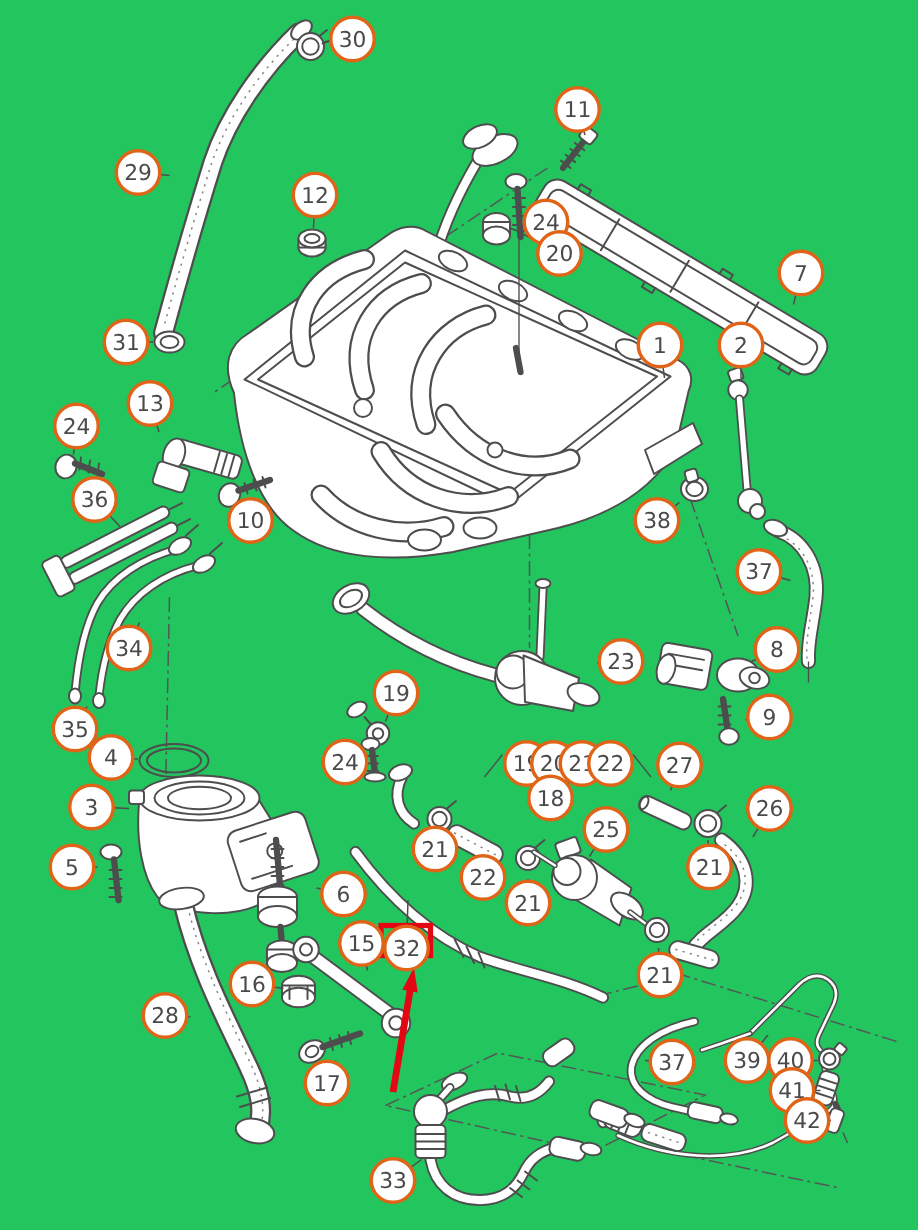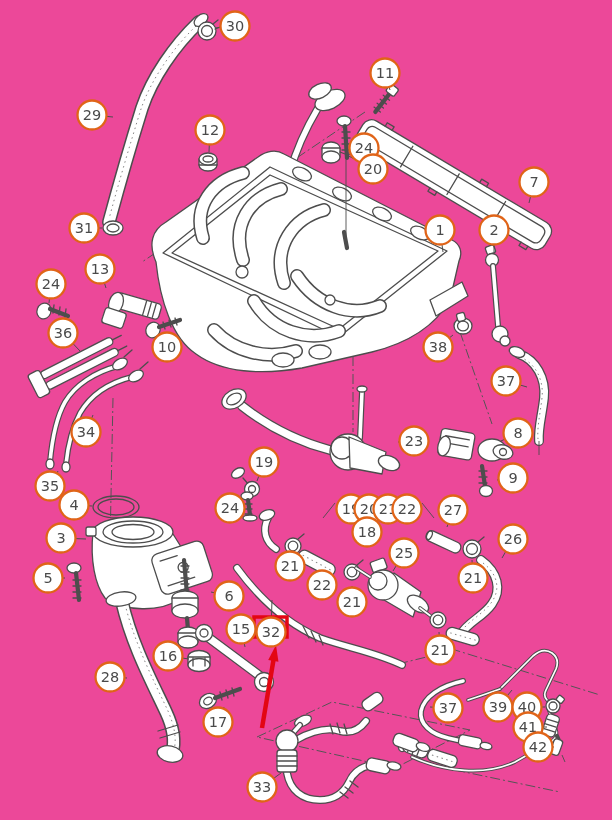--- a/index.html
+++ b/index.html
@@ -1,16 +1,16 @@
 <!DOCTYPE html>
 <html><head>
 <meta charset="utf-8">
 <style>
   html,body{margin:0;padding:0;background:#fff;}
-  .stage{position:relative;width:612px;height:820px;background:#ec4899;overflow:hidden;
+  .stage{position:relative;width:612px;height:820px;background:#22c55e;overflow:hidden;
          font-family:"DejaVu Sans","Liberation Sans",sans-serif;}
   svg{position:absolute;left:0;top:0;}
   
   .ln{stroke:#4d4d4d;stroke-width:1.3;fill:none;stroke-linecap:round;stroke-linejoin:round}
   .fw{fill:#ffffff;stroke:#4d4d4d;stroke-width:1.3;stroke-linejoin:round}
   .dd{stroke:#555;stroke-width:1;fill:none;stroke-dasharray:10 3 2 3}
   .thin{stroke:#4d4d4d;stroke-width:.9;fill:none}
   .t14o{stroke:#4d4d4d;stroke-width:14;fill:none;stroke-linecap:round}
   .t14i{stroke:#fff;stroke-width:11;fill:none;stroke-linecap:round}
   .t10o{stroke:#4d4d4d;stroke-width:10;fill:none;stroke-linecap:round}

